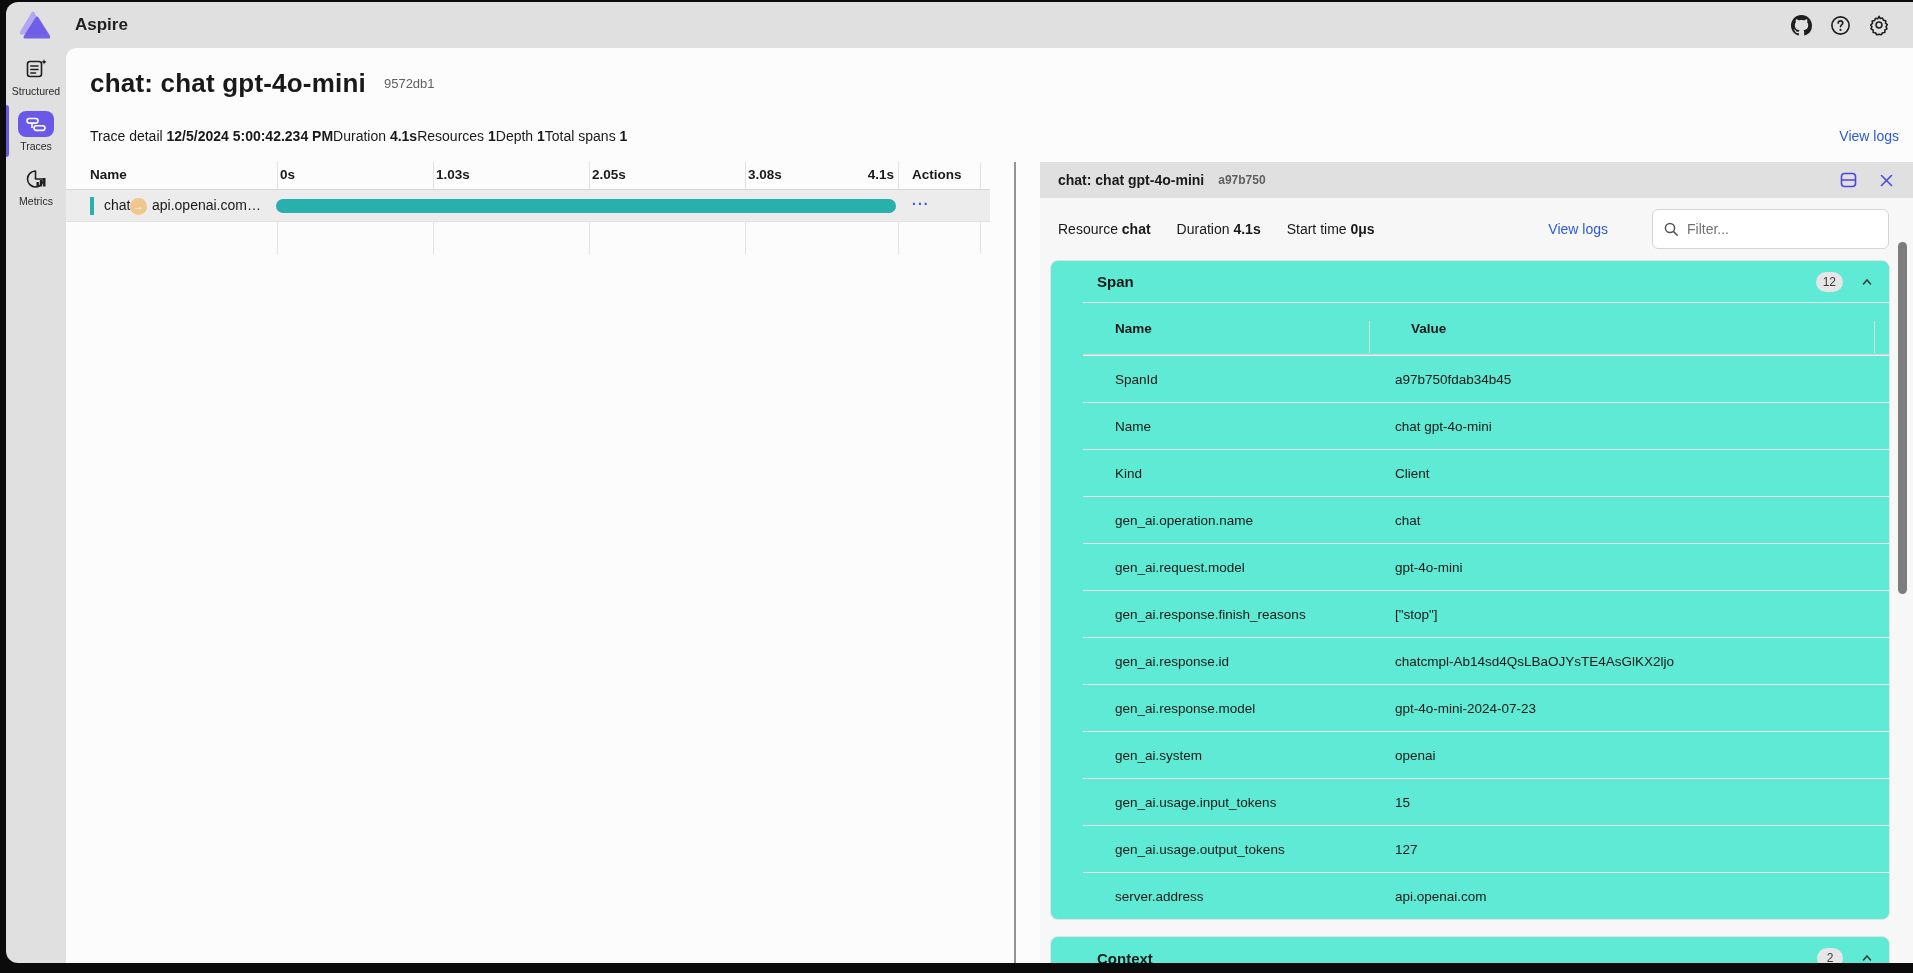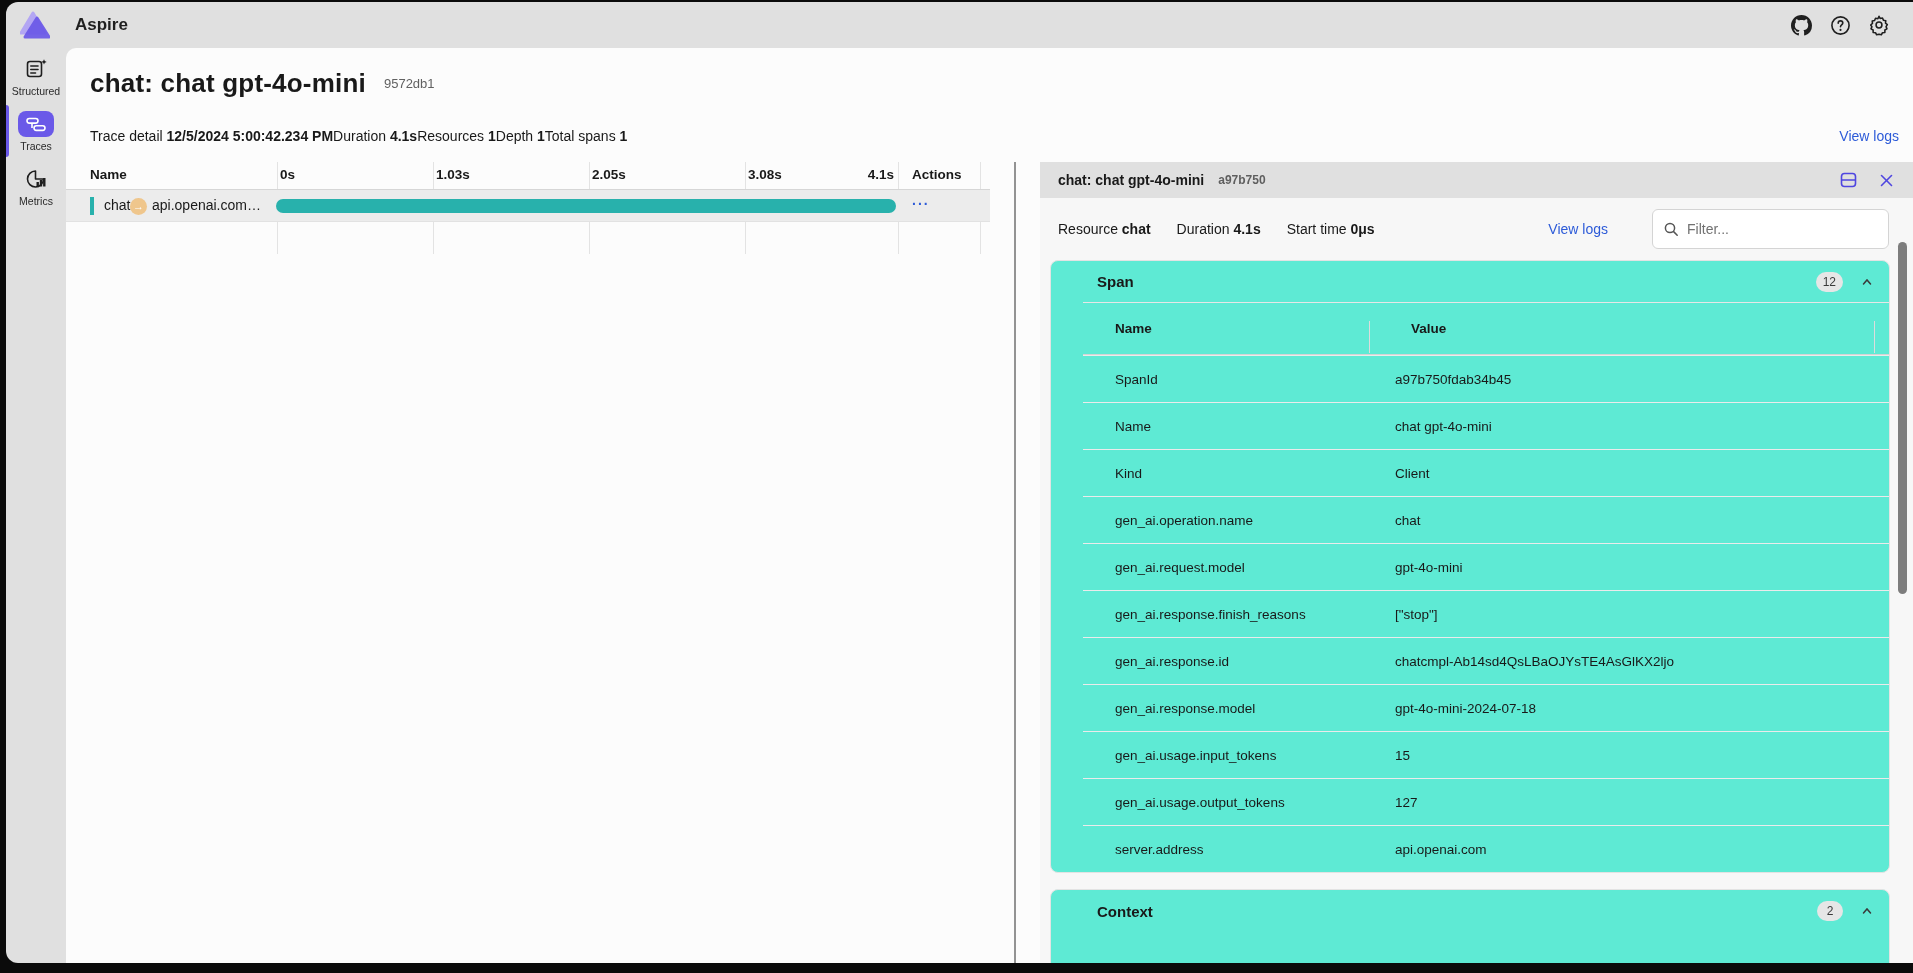--- a/index.html
+++ b/index.html
@@ -314,21 +314,25 @@
             <div class="trow">
                 <span class="cell-name">gen_ai.response.finish_reasons</span>
                 <span class="cell-value">["stop"]</span>
               </div>
             <div class="trow">
                 <span class="cell-name">gen_ai.response.id</span>
                 <span class="cell-value">chatcmpl-Ab14sd4QsLBaOJYsTE4AsGlKX2ljo</span>
               </div>
             <div class="trow">
                 <span class="cell-name">gen_ai.response.model</span>
-                <span class="cell-value">gpt-4o-mini-2024-07-18</span>
+                <span class="cell-value">gpt-4o-mini-2024-07-23</span>
+              </div>
+            <div class="trow">
+                <span class="cell-name">gen_ai.system</span>
+                <span class="cell-value">openai</span>
               </div>
             <div class="trow">
                 <span class="cell-name">gen_ai.usage.input_tokens</span>
                 <span class="cell-value">15</span>
               </div>
             <div class="trow">
                 <span class="cell-name">gen_ai.usage.output_tokens</span>
                 <span class="cell-value">127</span>
               </div>
             <div class="trow">

